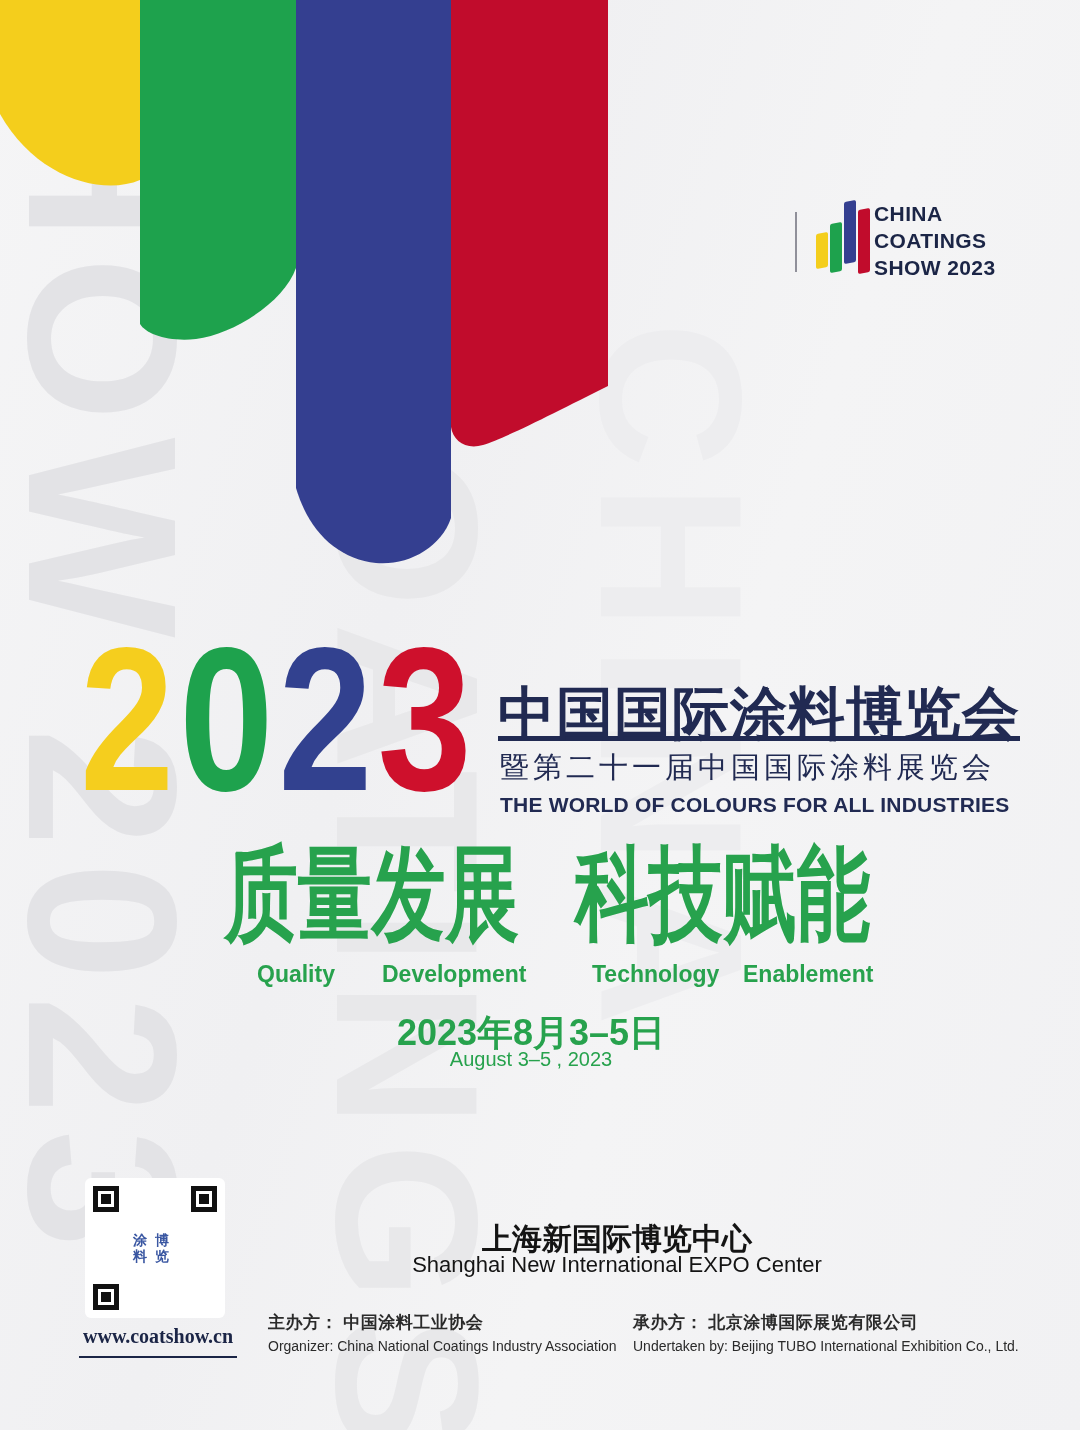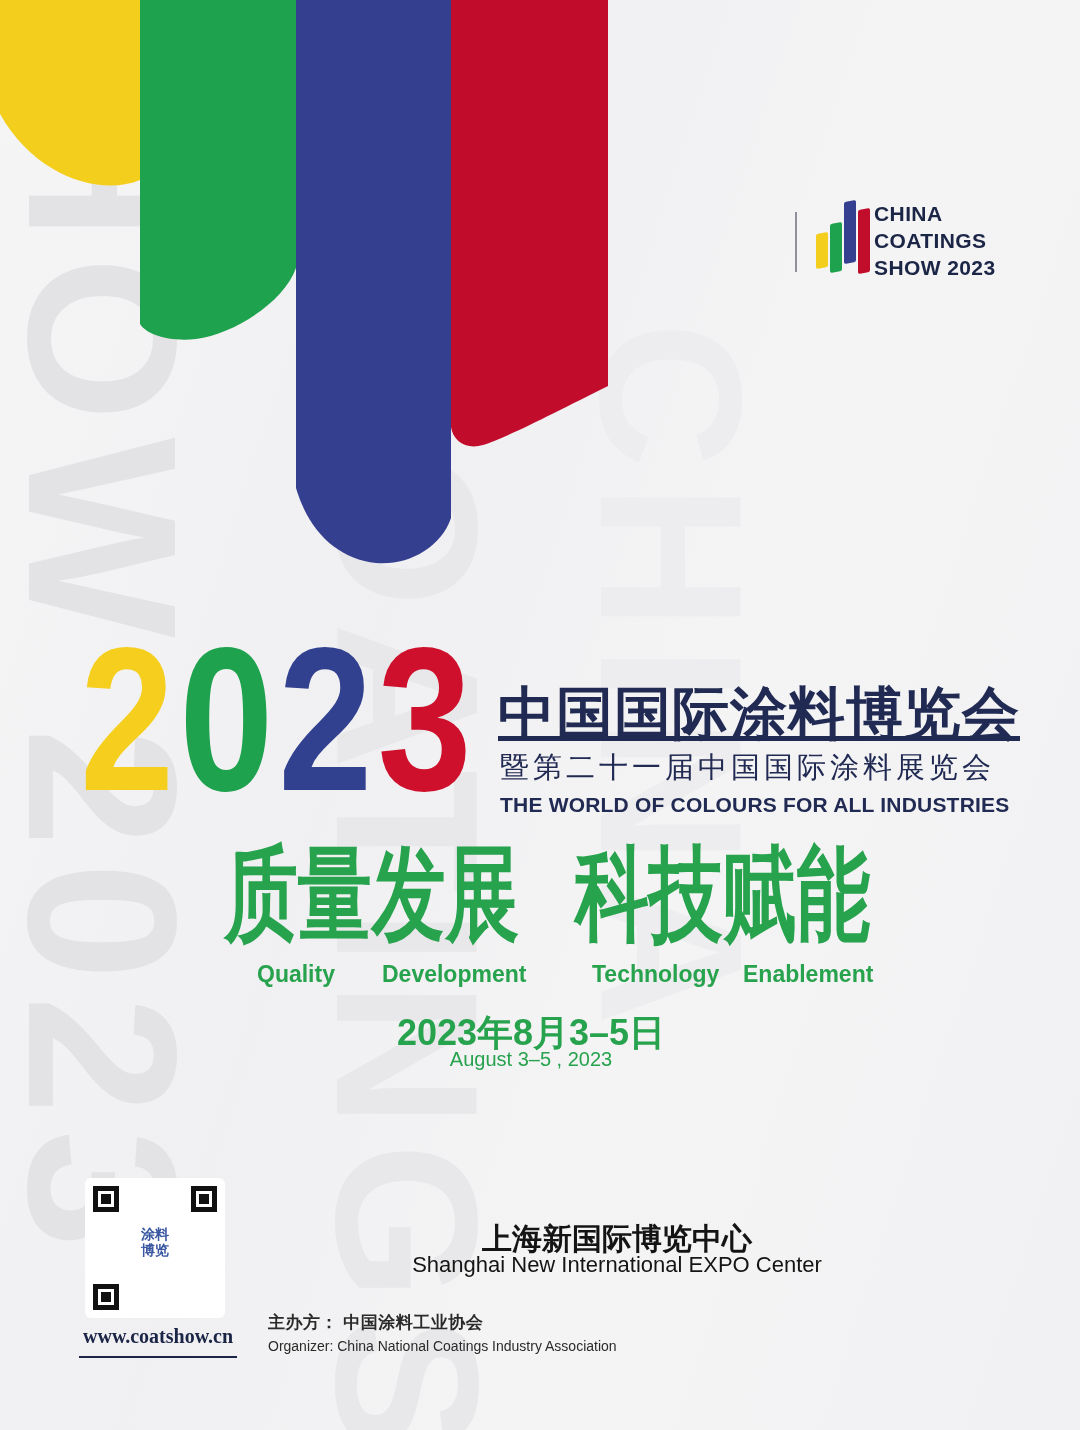--- a/index.html
+++ b/index.html
@@ -56,21 +56,21 @@
   .qr-card{position:absolute; left:85px; top:1178px; width:140px; height:140px; background:#fff; border-radius:6px;}
   .qr-pattern{position:absolute; left:8px; top:8px; width:124px; height:124px; background:#fff;
     background-image:
       repeating-linear-gradient(0deg,#161616 0 5px,transparent 5px 9px,#161616 9px 12px,transparent 12px 19px),
       repeating-linear-gradient(90deg,#161616 0 5px,transparent 5px 11px,#161616 11px 15px,transparent 15px 19px);
     background-blend-mode:screen;}
   .finder{position:absolute; width:26px; height:26px; border:5px solid #111; background:#fff; box-sizing:border-box;}
   .finder::after{content:""; position:absolute; left:3px; top:3px; width:10px; height:10px; background:#111;}
   .f-tl{left:0; top:0;} .f-tr{right:0; top:0;} .f-bl{left:0; bottom:0;}
   .qr-label{position:absolute; left:50%; top:50%; transform:translate(-50%,-50%); width:44px; height:44px;
-            background:#fff; border-radius:5px; display:flex; flex-direction:column; align-items:center;
+            background:#fff; border-radius:5px; display:flex; flex-direction:row; align-items:center;
             font-size:14px; line-height:16px; font-weight:700; color:#3A57A2;}
   .website{position:absolute; left:158px; top:1325px; transform:translateX(-50%);
            font-family:"Liberation Serif","DejaVu Serif",serif; font-weight:700; font-size:20px;
            color:#1b2546; border-bottom:2px solid #1b2546; padding:0 4px 8px 4px; white-space:nowrap;}
   
   .org{position:absolute; top:1311px; color:#2a2a2a;}
   .org-left{left:268px;} .org-right{left:633px;}
   .org .cn{font-size:17px; font-weight:700; letter-spacing:0.5px;}
   .org .en{font-size:14px; margin-top:4px;}
 </style>
@@ -134,14 +134,18 @@
   </div>
   <div class="website">www.coatshow.cn</div>
 
   <div class="venue-cn">上海新国际博览中心</div>
   <div class="venue-en">Shanghai New International EXPO Center</div>
 
   <div class="org org-left">
     <div class="cn">主办方：  中国涂料工业协会</div>
     <div class="en">Organizer: China National Coatings Industry Association</div>
   </div>
+  <div class="org org-right">
+    <div class="cn">承办方：  北京涂博国际展览有限公司</div>
+    <div class="en">Undertaken by: Beijing TUBO International Exhibition Co., Ltd.</div>
+  </div>
 
 </div>
 
 </body></html>

